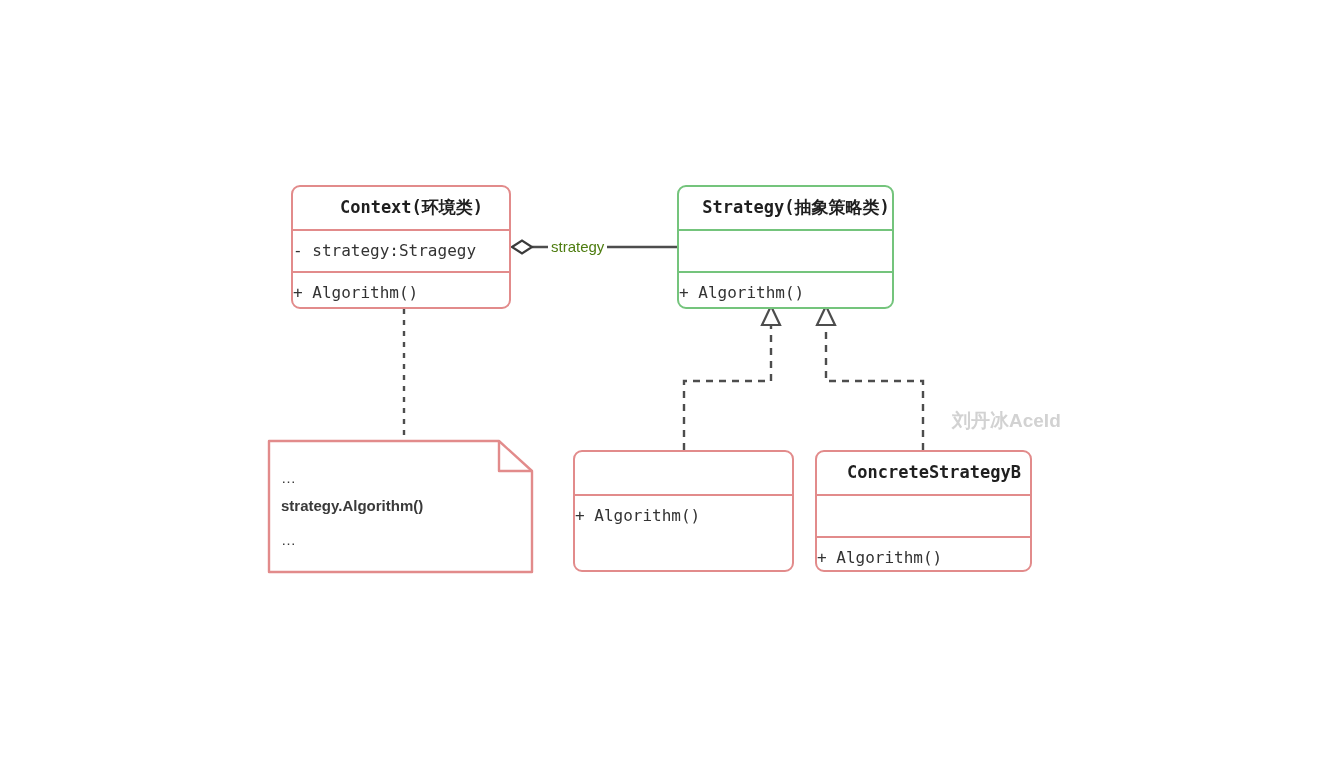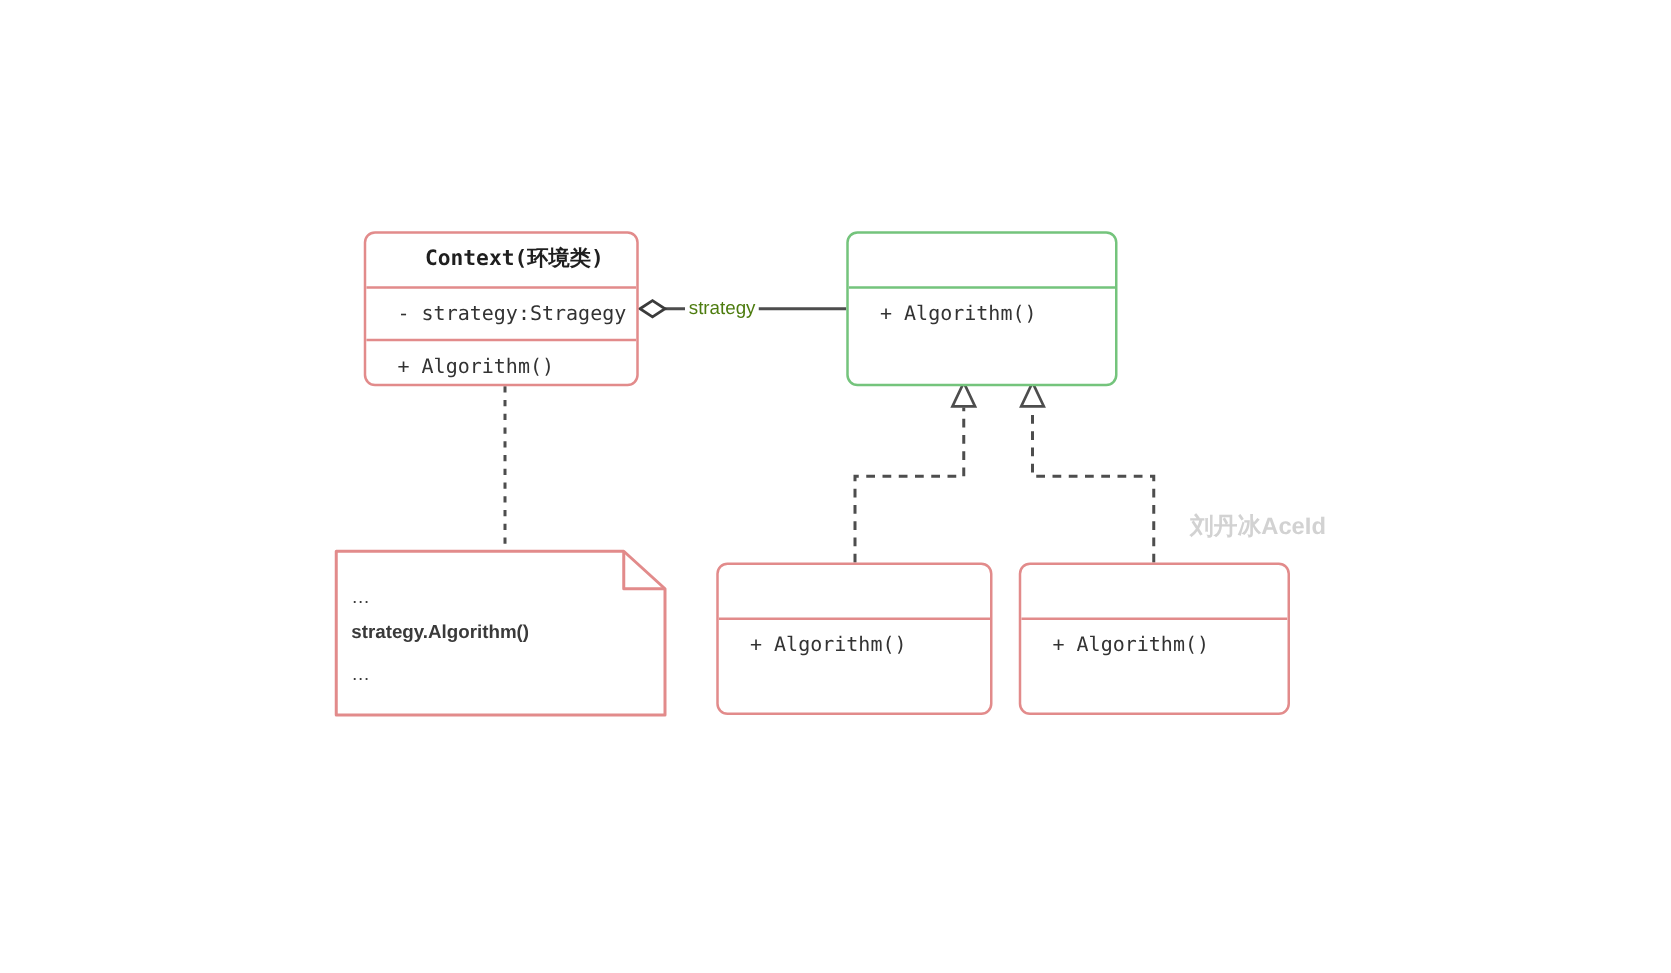--- a/index.html
+++ b/index.html
@@ -59,21 +59,21 @@
     line-height: 40px;
     height: 42px;
     white-space: nowrap;
   }
   .uml-attrs, .uml-ops {
     font-family: "DejaVu Sans Mono", monospace;
     font-size: 16px;
     color: #333333;
     line-height: 40px;
     height: 42px;
-    padding-left: 25px;
+    padding-left: 0;
     white-space: nowrap;
   }
   .uml-attrs.empty {
     color: transparent;
   }
 
   
   .uml-note {
     position: absolute;
     z-index: 3;
@@ -143,30 +143,32 @@
     </g>
   </svg>
 
   <div class="uml-class" style="left:291px; top:185px; width:220px; height:124px;">
     <div class="uml-row uml-name">Context(环境类)</div>
     <div class="uml-row uml-attrs">- strategy:Stragegy</div>
     <div class="uml-row uml-ops">+ Algorithm()</div>
   </div>
 
   <div class="uml-class green" style="left:677px; top:185px; width:217px; height:124px;">
+    <div class="uml-row uml-name">Strategy(抽象策略类)</div>
     <div class="uml-row uml-attrs empty"></div>
     <div class="uml-row uml-ops">+ Algorithm()</div>
   </div>
 
   <div class="uml-class" style="left:573px; top:450px; width:221px; height:122px;">
     <div class="uml-row uml-attrs empty"></div>
     <div class="uml-row uml-ops">+ Algorithm()</div>
   </div>
 
   <div class="uml-class" style="left:815px; top:450px; width:217px; height:122px;">
+    <div class="uml-row uml-name">ConcreteStrategyB</div>
     <div class="uml-row uml-attrs empty"></div>
     <div class="uml-row uml-ops">+ Algorithm()</div>
   </div>
 
   <div class="uml-note" style="left:269px; top:441px; width:263px; height:131px;">
     <div class="note-text" style="top:28px;">…</div>
     <div class="note-text" style="top:56px;font-weight:bold;">strategy.Algorithm()</div>
     <div class="note-text" style="top:90px;">…</div>
   </div>
 

